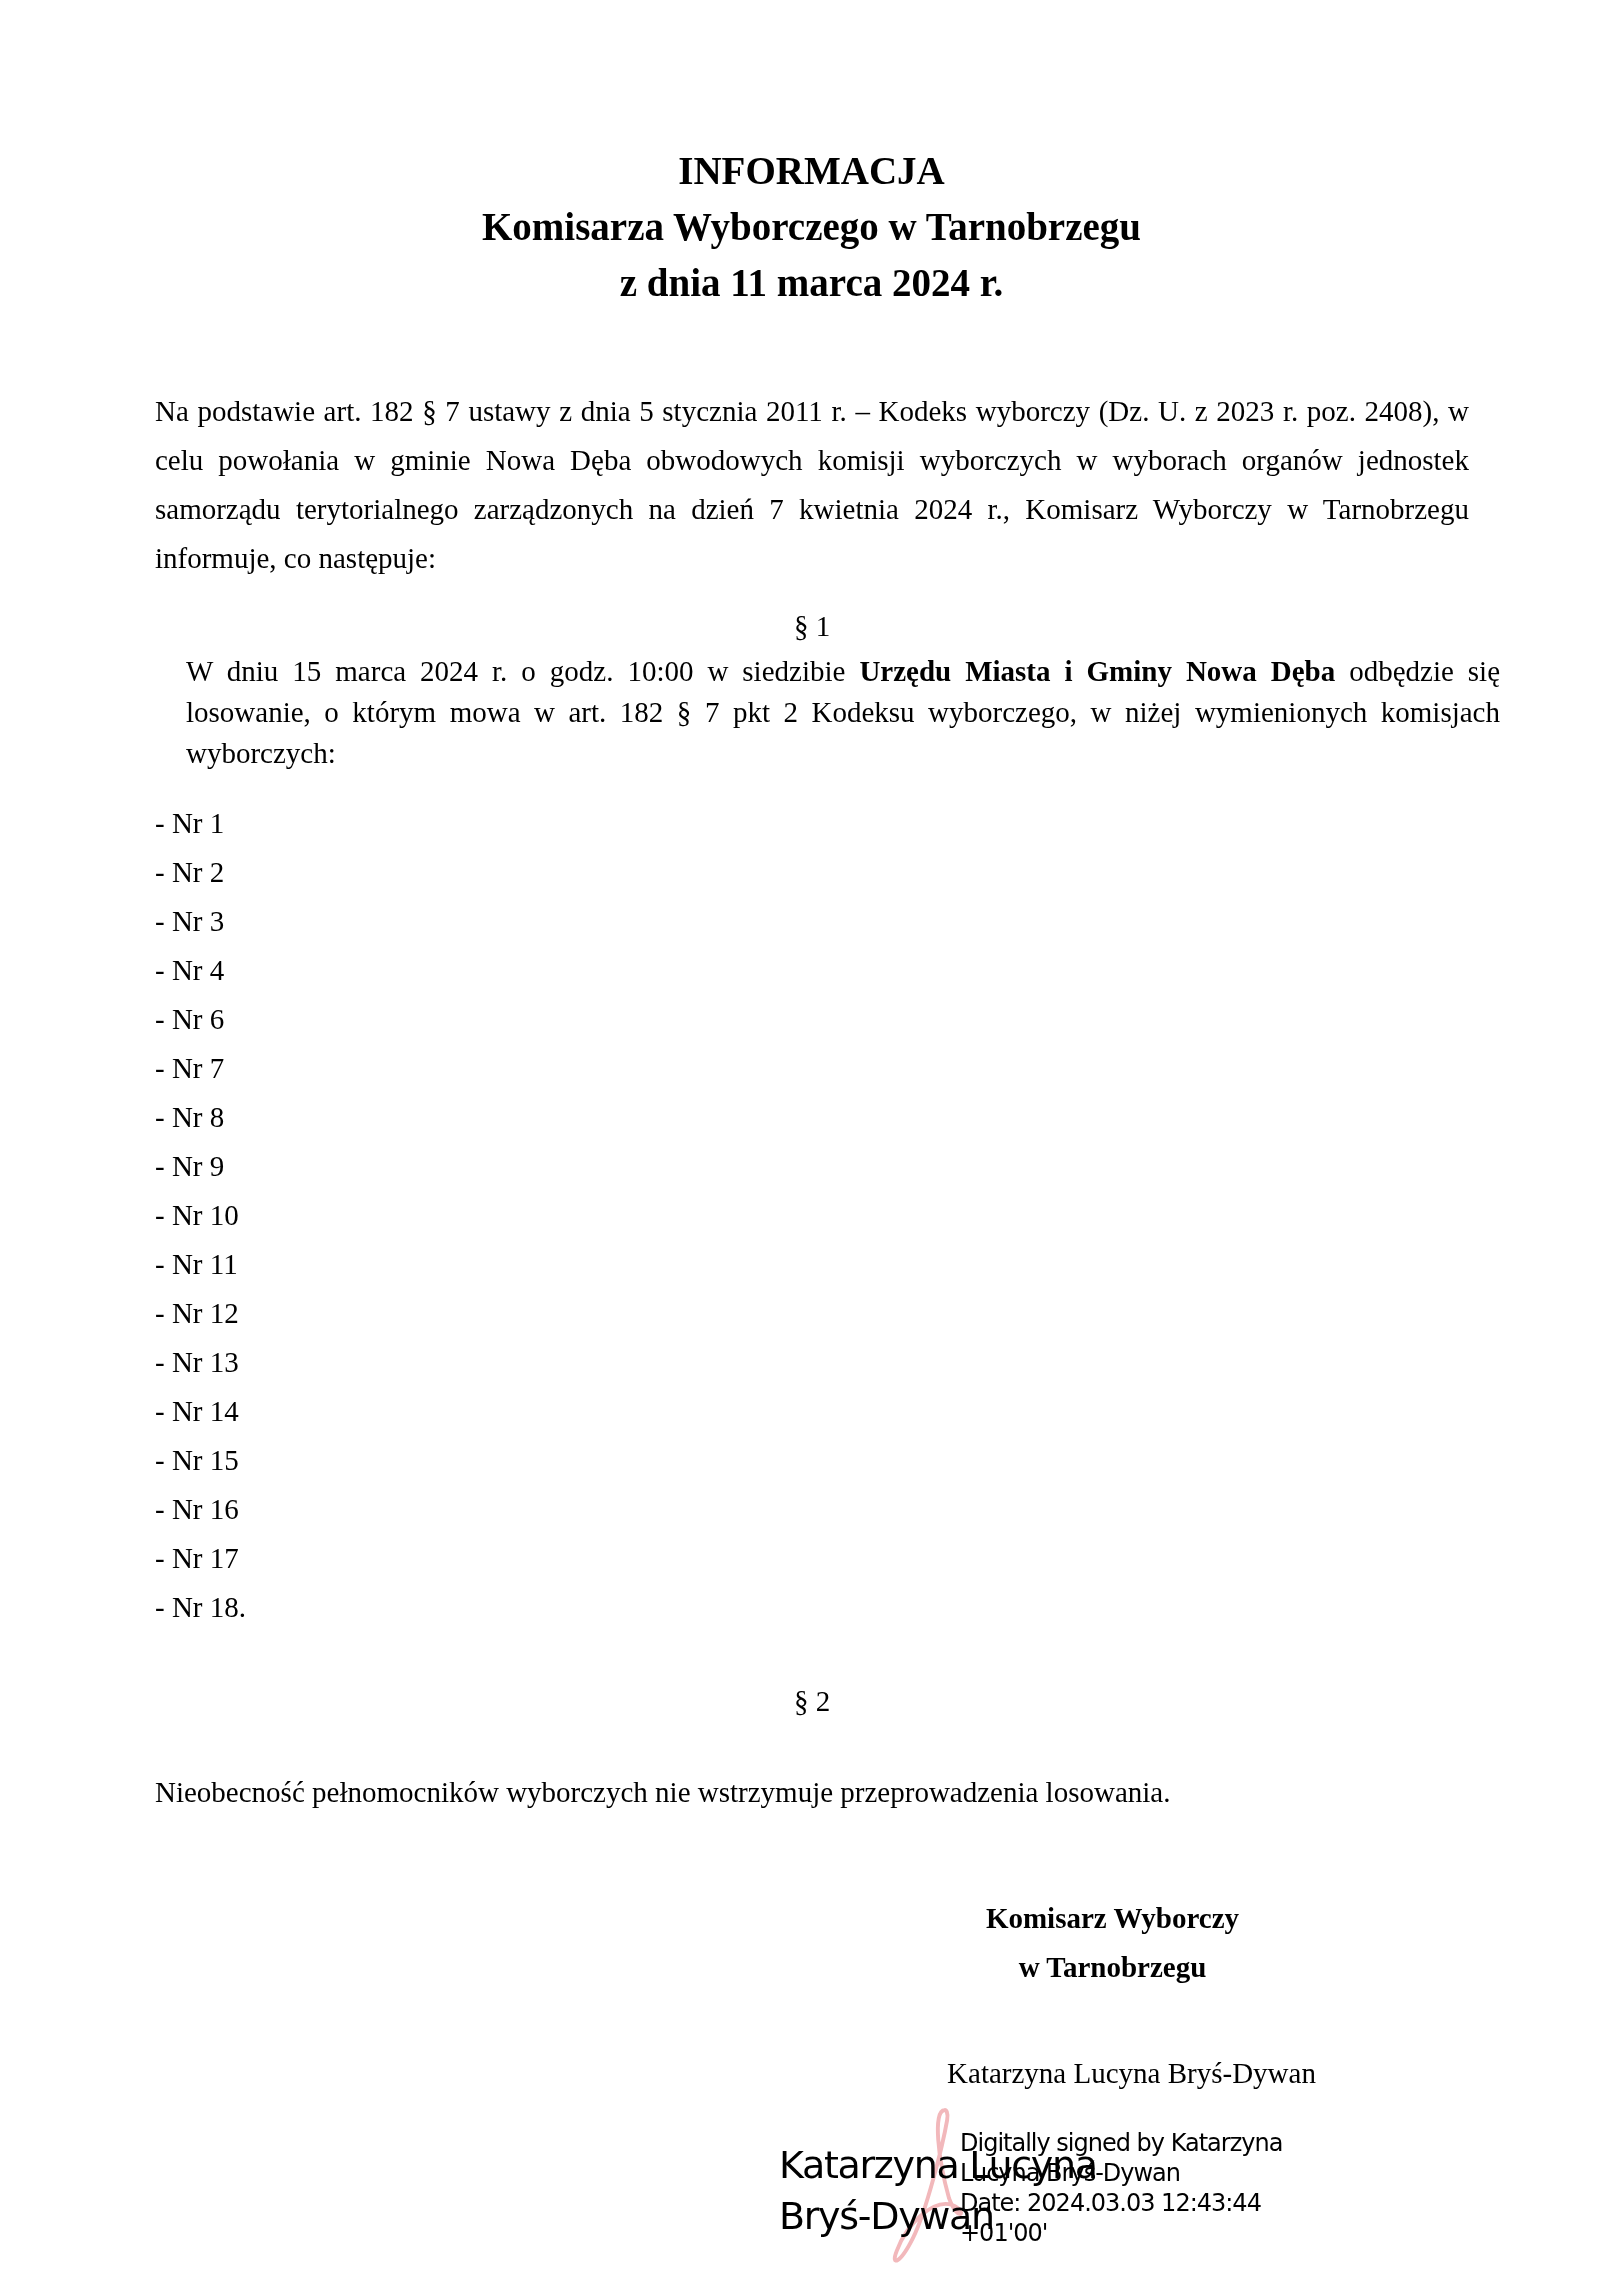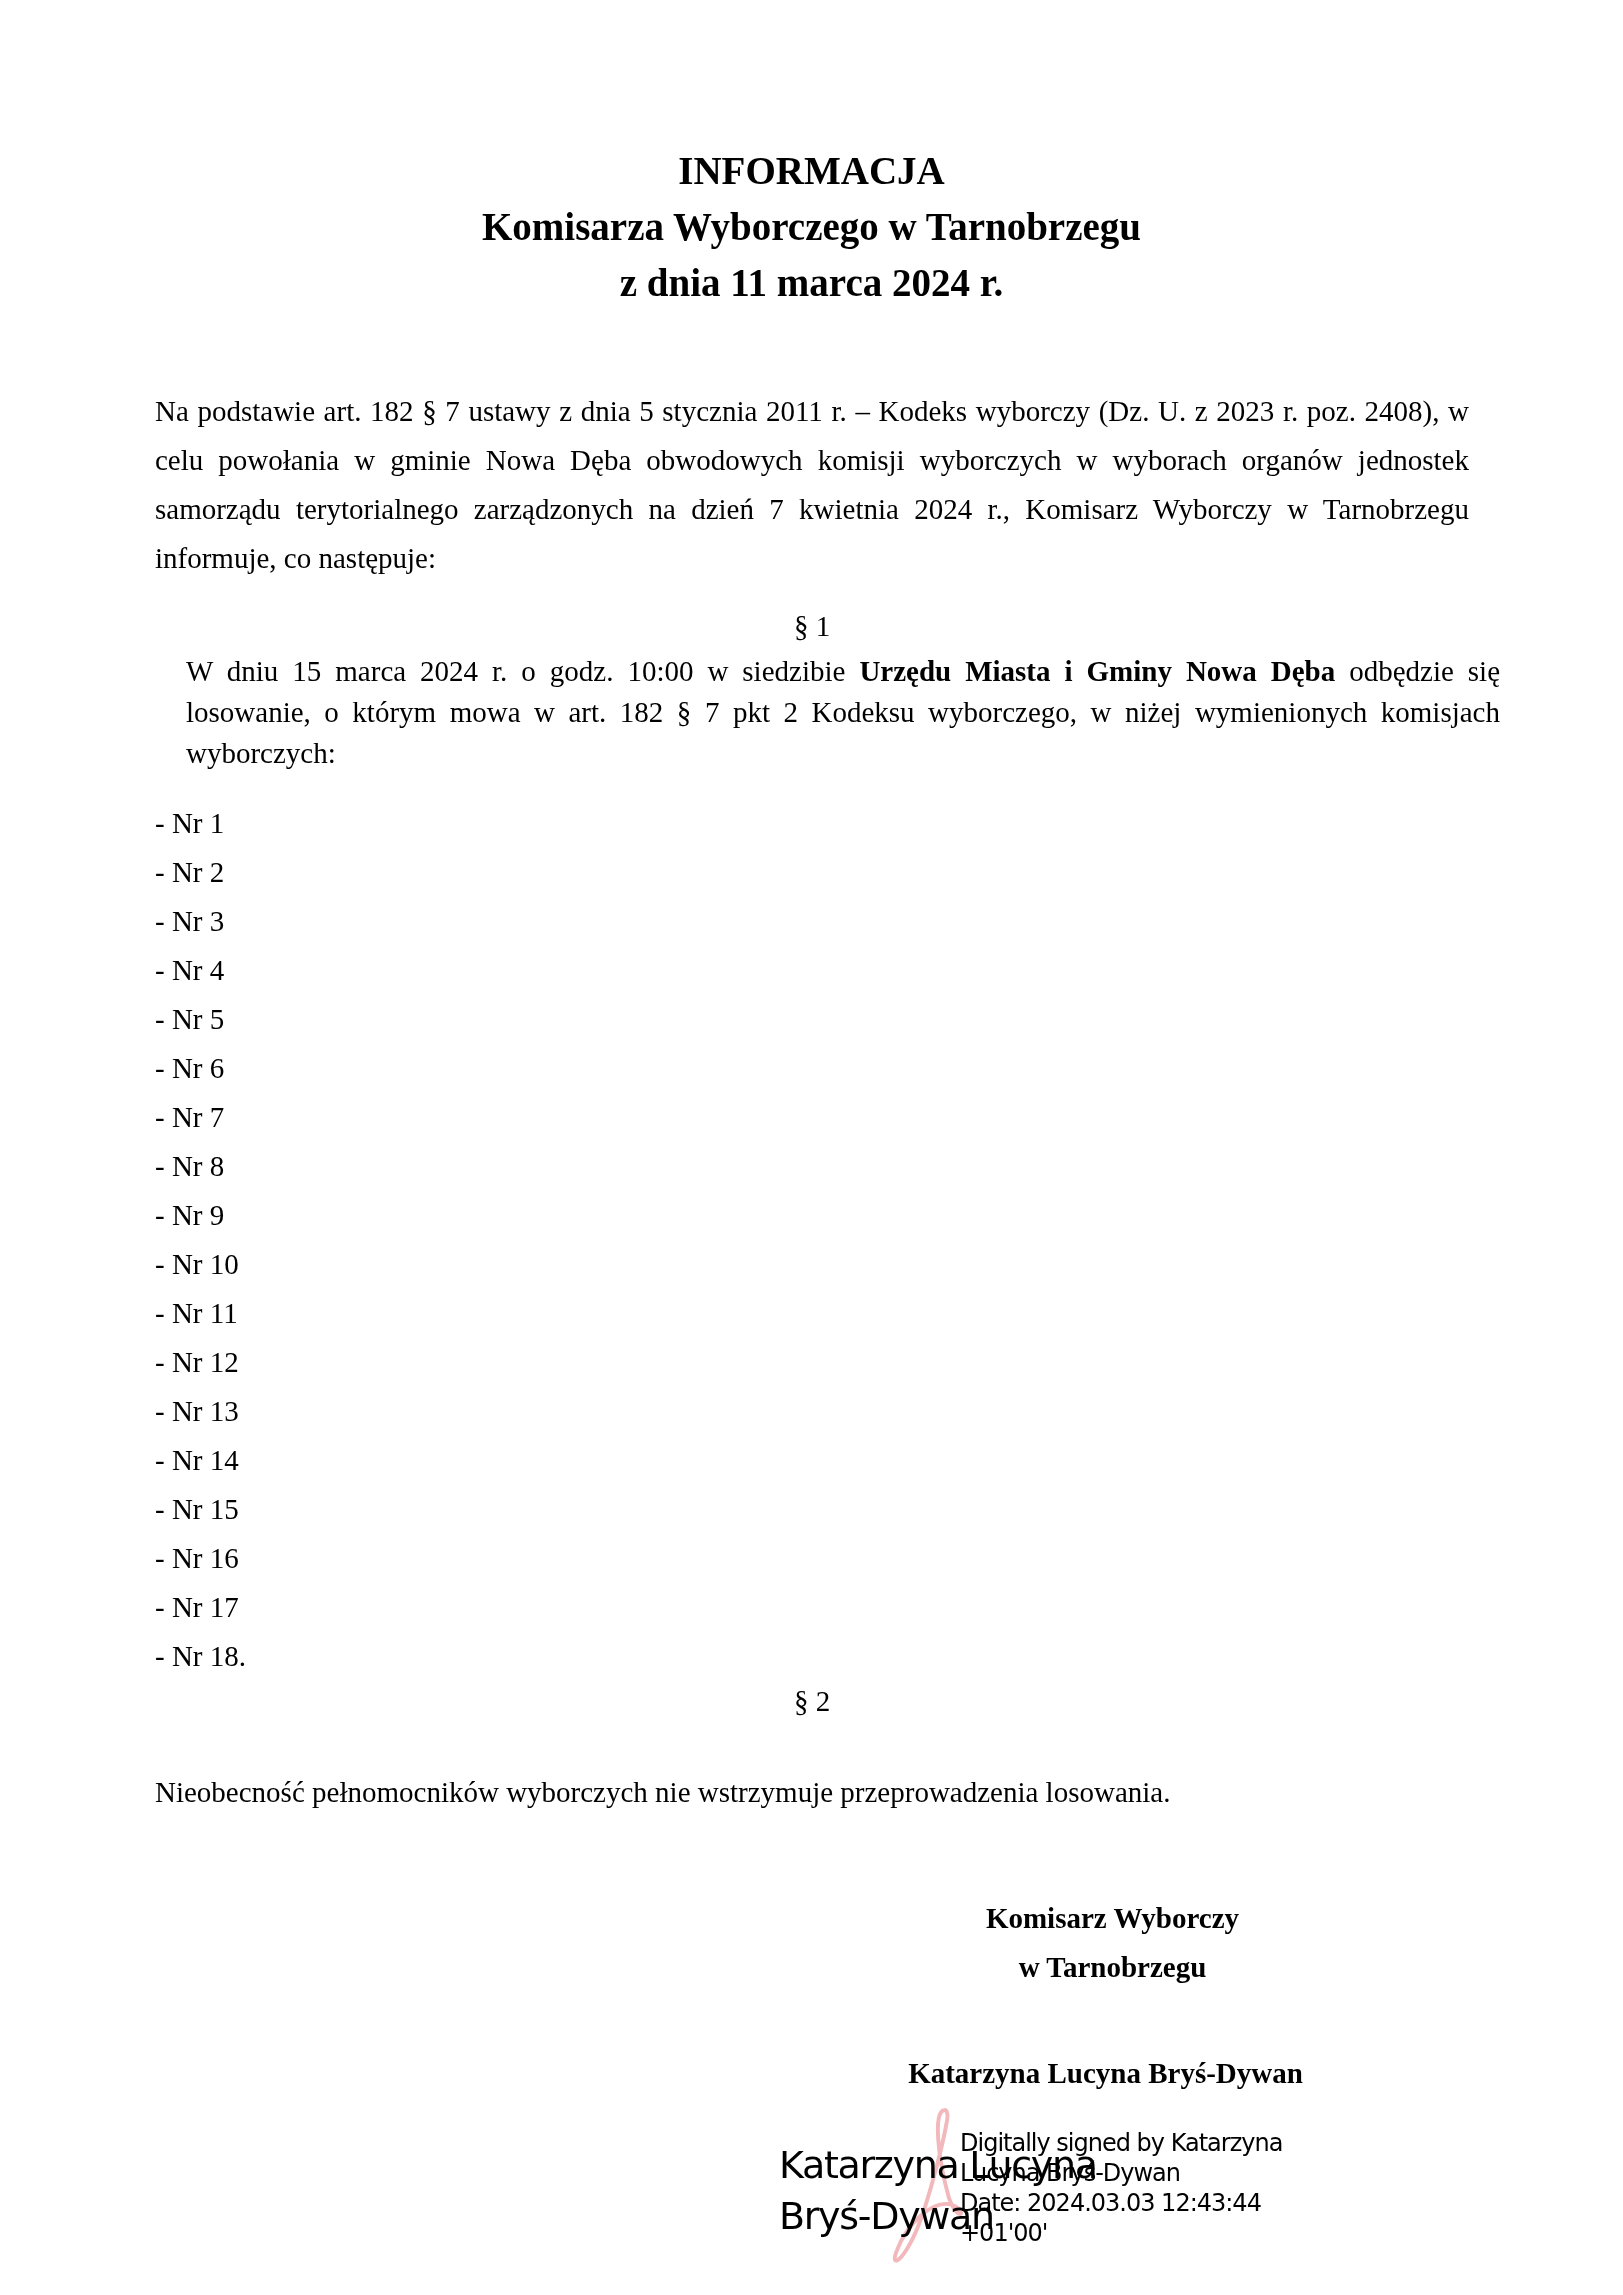--- a/index.html
+++ b/index.html
@@ -14,21 +14,21 @@
     .intro { top: 387px; line-height: 49px; text-align: justify; text-align-last: left; }
     .para-mark { text-align: center; width: 1314px; line-height: 49px; }
     .p1 { top: 602px; }
     .p1-body { top: 651px; line-height: 41px; text-align: justify; text-align-last: left; margin-left: 31px; }
     .list { top: 799px; line-height: 49px; }
     .list .list-item { height: 49px; }
     .p2 { top: 1677px; }
     .p2-body { top: 1726px; line-height: 49px; margin-top: 42px; }
     .signer-block { position: absolute; left: 851px; width: 523px; top: 1894px; text-align: center; font-weight: bold; font-size: 29px; }
     .signer-role { line-height: 49px; }
-    .signer-name { position: absolute; left: 844px; width: 523px; top: 2049px; text-align: center; font-weight: bold; font-size: 29px; line-height: 49px; }
+    .signer-name { position: absolute; left: 870px; width: 523px; top: 2049px; text-align: center; font-weight: normal; font-size: 29px; line-height: 49px; }
     .dsig { position: absolute; left: 753px; top: 2081px; width: 720px; height: 216px; font-family: "DejaVu Sans", sans-serif; }
     .dsig-name { position: absolute; left: 26px; top: 59px; font-size: 38px; line-height: 51px; letter-spacing: -1.3px; }
     .dsig-logo { position: absolute; left: 134px; top: 26px; width: 85px; height: 160px; }
     .dsig-details { position: absolute; left: 180px; top: 47px; font-size: 24px; line-height: 30px; letter-spacing: -1px; }
     b { font-weight: bold; }
   </style>
 </head>
 <body>
 
 <div class="page">
@@ -43,21 +43,20 @@
 
   <div class="body-text para-mark p1">§ 1</div>
 
   <div class="body-text p1-body"><span>W dniu 15 marca 2024 r. o godz. 10:00 w siedzibie </span><b>Urzędu Miasta i Gminy Nowa Dęba</b><span> odbędzie się losowanie, o którym mowa w art. 182 § 7 pkt 2 Kodeksu wyborczego, w niżej wymienionych komisjach wyborczych:</span></div>
 
   <div class="body-text list">
     <div class="list-item">- Nr 1</div>
     <div class="list-item">- Nr 2</div>
     <div class="list-item">- Nr 3</div>
     <div class="list-item">- Nr 4</div>
-    <div class="list-item">- Nr 5</div>
     <div class="list-item">- Nr 6</div>
     <div class="list-item">- Nr 7</div>
     <div class="list-item">- Nr 8</div>
     <div class="list-item">- Nr 9</div>
     <div class="list-item">- Nr 10</div>
     <div class="list-item">- Nr 11</div>
     <div class="list-item">- Nr 12</div>
     <div class="list-item">- Nr 13</div>
     <div class="list-item">- Nr 14</div>
     <div class="list-item">- Nr 15</div>

